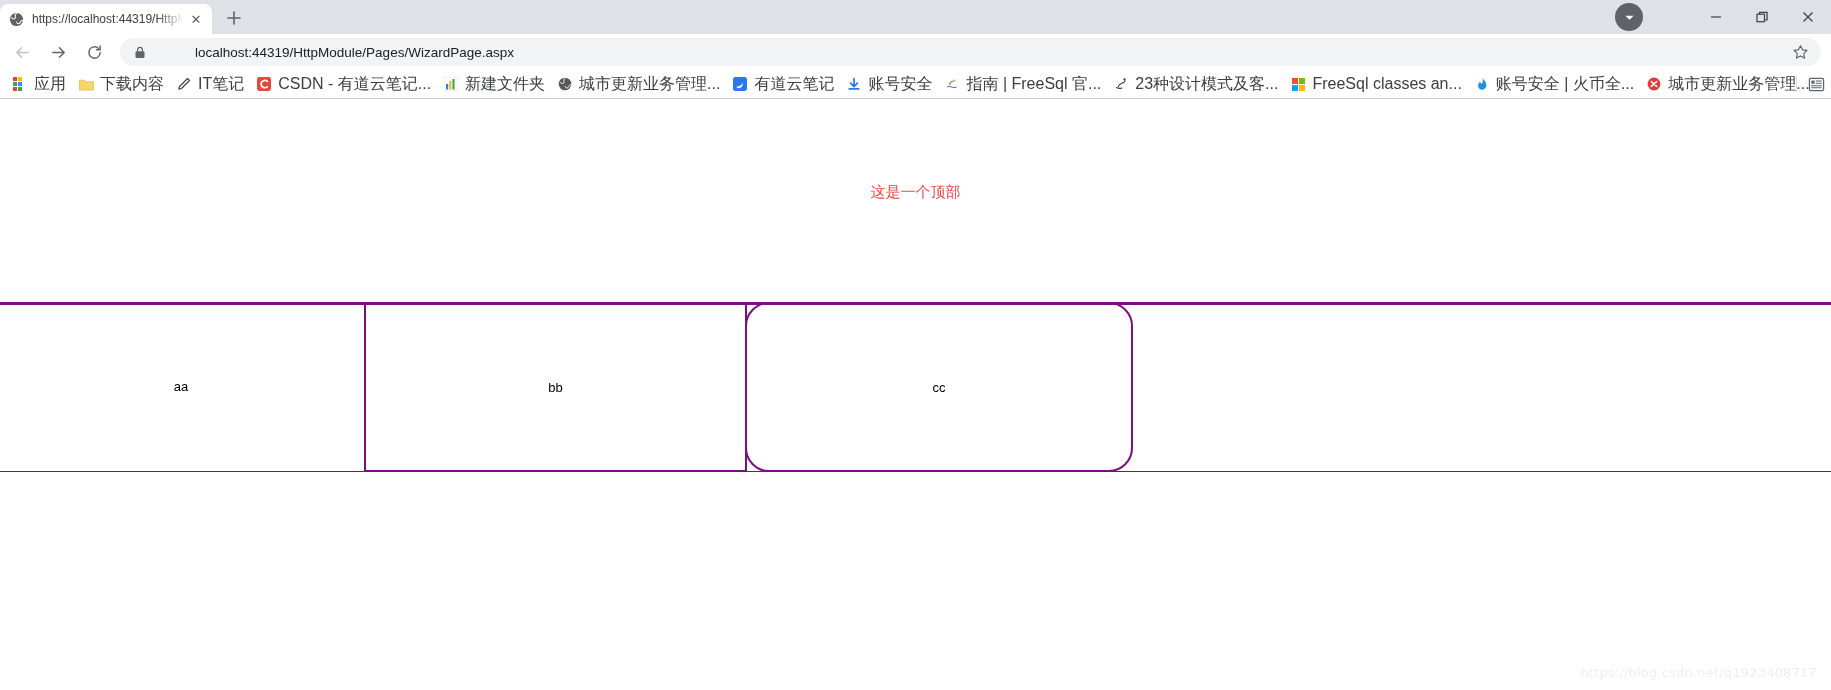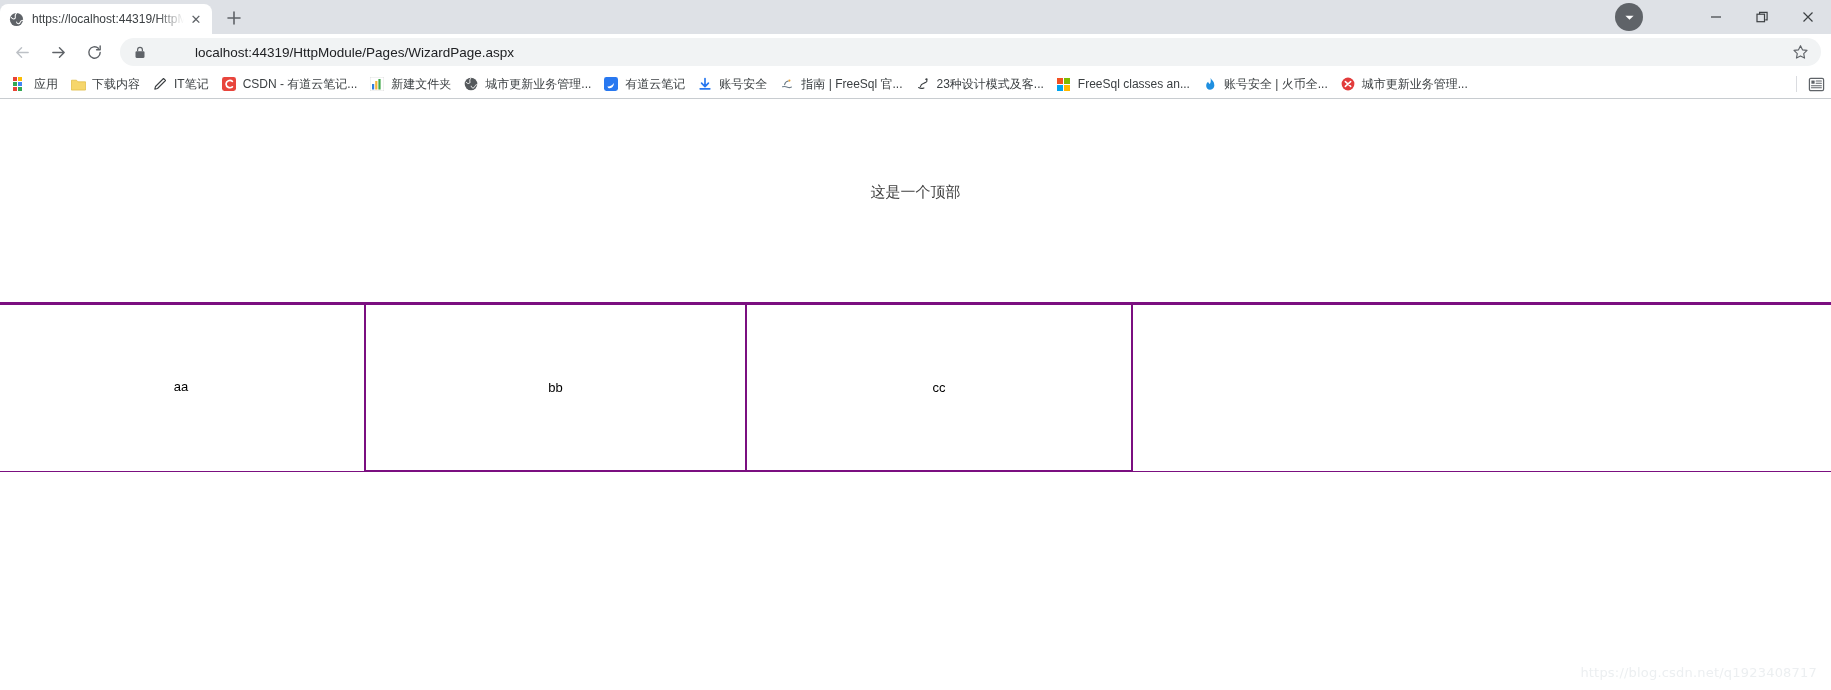--- a/index.html
+++ b/index.html
@@ -175,21 +175,21 @@
   .bm-ico {
     width: 16px; height: 16px;
     flex: 0 0 16px;
     margin-right: 6px;
     display: flex; align-items: center; justify-content: center;
     font-size: 11px;
     border-radius: 2px;
     overflow: hidden;
   }
   .bm-label {
-    font-size: 12px;
+    font-size: 16px;
     color: #3c4043;
   }
   .bm-right {
     position: absolute;
     right: 6px;
     top: 0;
     height: 28px;
     display: flex;
     align-items: center;
   }
@@ -215,21 +215,21 @@
   .page {
     flex: 1 1 auto;
     background: #ffffff;
     position: relative;
     overflow: hidden;
   }
 
   .page-header {
     text-align: center;
     font-size: 15px;
-    color: #404040;
+    color: #ef4444;
     padding-top: 84px;
     font-family: "DejaVu Sans", "Liberation Sans", sans-serif;
   }
 
   
   .wizard-strip {
     position: absolute;
     left: -2px;
     right: -2px;
     top: 203px;
@@ -250,21 +250,21 @@
     display: flex;
     align-items: center;
     justify-content: center;
     font-size: 13px;
     color: #000;
     background: transparent;
     margin-right: -2px;
   }
   .wz-step.s0 { width: 368px; border-left: none; border-top: none; border-bottom-width: 1px; }
   .wz-step.s1 { width: 383px; align-items: center; }
-  .wz-step.s2 { width: 388px; }
+  .wz-step.s2 { width: 388px; border-radius: 24px; }
 
   .watermark {
     position: absolute;
     right: 14px;
     bottom: 10px;
     font-size: 13px;
     color: #eceff1;
     letter-spacing: 0.2px;
     font-family: "DejaVu Sans", "Liberation Sans", sans-serif;
   }

